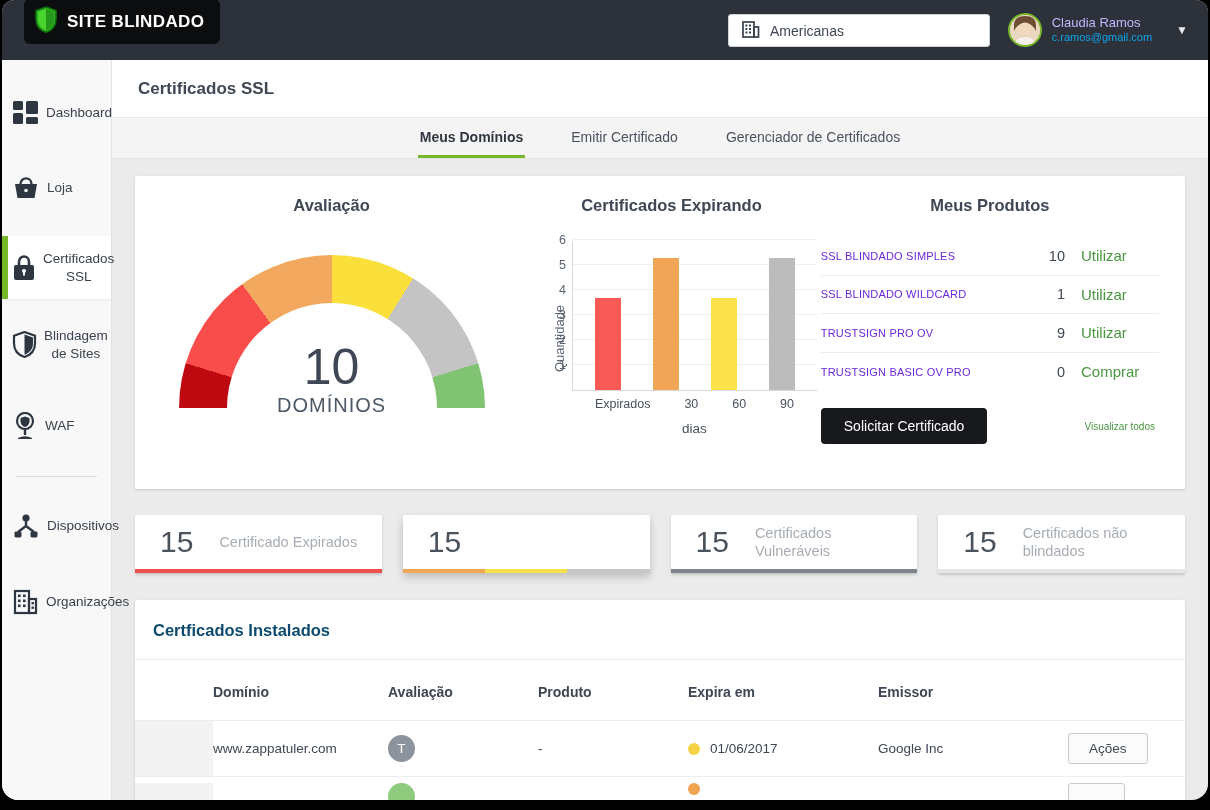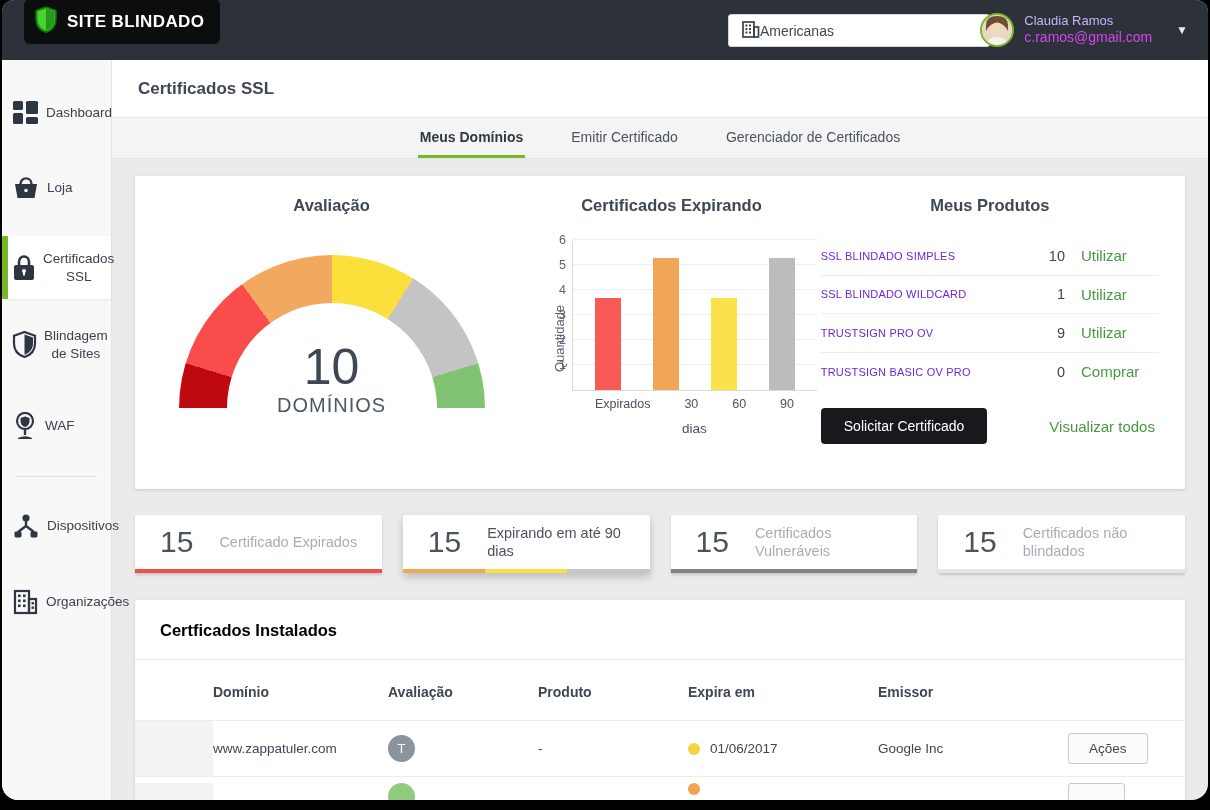--- a/index.html
+++ b/index.html
@@ -3,27 +3,27 @@
 <meta charset="utf-8">
 <style>
   * { margin:0; padding:0; box-sizing:border-box; }
   html,body { width:1210px; height:810px; background:#000; font-family:"Liberation Sans", sans-serif; }
   .app { position:relative; width:1206px; height:800px; margin:0 2px; background:#ebebec; border-radius:12px 12px 16px 16px; overflow:hidden; }
 
   
   .topbar { position:relative; height:60px; background:#2c313a; display:flex; align-items:flex-end; padding:16px 22px; }
   .logo-box { display:flex; align-items:center; gap:9px; background:#0c0d0f; border-radius:6px; padding:7px 16px 7px 10px; }
   .logo-text { color:#fff; font-size:17px; font-weight:800; letter-spacing:.4px; white-space:nowrap; }
-  .org-input { position:absolute; left:726px; top:14px; width:262px; height:33px; background:#fff; border:1px solid #cfd4d9; border-radius:3px; display:flex; align-items:center; padding:0 12px; }
+  .org-input { position:absolute; left:726px; top:14px; width:262px; height:33px; background:#fff; border:1px solid #cfd4d9; border-radius:3px; display:flex; align-items:center; gap:10px; padding:0 12px; }
   .org-input span { font-size:14px; color:#3e4753; }
   .userbox { position:absolute; right:20px; top:0; height:60px; display:flex; align-items:center; gap:10px; }
   .avatar { width:34px; height:34px; border-radius:50%; border:2px solid #76b82a; overflow:hidden; background:#dcc6ad; }
   .user-meta { line-height:1.25; }
   .user-name { color:#c4b5fd; font-size:13px; }
-  .user-email { color:#d946ef; font-size:14px; }
+  .user-email { color:#0ea5e9; font-size:11px; }
   .caret { color:#e8eaec; font-size:12px; margin-left:14px; }
 
   
   .body-row { display:flex; height:740px; }
   .sidebar { width:110px; background:#f8f8f8; border-right:1px solid #e3e3e3; padding-top:26px; flex-shrink:0; }
   .side-item { display:flex; flex-direction:row; align-items:center; gap:7px; padding:14px 4px; margin-bottom:22px; border-left:6px solid transparent; border-right:6px solid transparent; cursor:pointer; }
   .side-item .lbl { font-size:13.5px; color:#3a424d; text-align:center; line-height:1.3; max-width:86px; }
   .side-item.active { background:#fff; border-left-color:#76b82a; margin-bottom:14px; box-shadow:0 1px 2px rgba(0,0,0,.06); }
   .side-divider { height:1px; background:#ddd; margin:4px 14px 22px; }
   .side-item svg { display:block; }
@@ -71,35 +71,35 @@
 
   
   .prod-rows { margin-top:22px; }
   .prod-row { display:flex; align-items:center; height:38.5px; border-bottom:1px solid #ededed; }
   .prod-row:last-child { border-bottom:none; }
   .prod-name { flex:1; font-size:11px; color:#6d28d9; letter-spacing:.2px; }
   .prod-count { width:42px; text-align:right; font-size:14.5px; color:#3e4753; padding-right:16px; }
   .prod-action { width:78px; font-size:15px; color:#4a9741; cursor:pointer; }
   .prod-footer { display:flex; align-items:center; margin-top:17px; }
   .btn-dark { background:#17191d; color:#fff; font-size:14px; border:none; border-radius:4px; padding:10px 23px; cursor:pointer; }
-  .link-green { margin-left:auto; margin-right:4px; font-size:15px; color:#4a9741; cursor:pointer; }
+  .link-green { margin-left:auto; margin-right:4px; font-size:10px; color:#4a9741; cursor:pointer; }
 
   
   .cards { display:flex; gap:21px; margin-bottom:27px; }
   .card { flex:1; height:58px; background:#fff; border-radius:2px; box-shadow:0 2px 3px rgba(0,0,0,.16); position:relative; display:flex; align-items:center; padding:0 14px 4px 25px; cursor:pointer; }
   .card.raised { box-shadow:0 4px 9px rgba(0,0,0,.2); }
   .card-value { font-size:30px; color:#4a525c; margin-right:26px; }
   .card-label { font-size:14.5px; color:#a7adb4; line-height:1.25; }
   .card.raised .card-label { color:#4a525c; }
   .card-bar { position:absolute; left:0; right:0; bottom:0; height:4px; display:flex; }
   .card-bar div { flex:1; }
 
   
   .table-panel { min-height:260px; }
-  .table-title { font-size:16.5px; font-weight:700; color:#000000; padding:21px 25px 19px; border-bottom:1px solid #eaeaea; }
+  .table-title { font-size:16.5px; font-weight:700; color:#0c4a6e; padding:21px 18px 19px; border-bottom:1px solid #eaeaea; }
   .tgrid { display:grid; grid-template-columns:78px 175px 150px 150px 190px 190px 1fr; align-items:center; }
   .thead { padding:24px 0 20px; }
   .thead span { font-size:14px; font-weight:700; color:#3e4753; }
   .trow { border-top:1px solid #ededed; height:56px; }
   .stripe { background:#f3f3f3; height:100%; }
   .cell { font-size:13.5px; color:#3f4753; }
   .rating-circle { width:27px; height:27px; border-radius:50%; color:#fff; font-size:13px; display:flex; align-items:center; justify-content:center; }
   .exp-cell { display:flex; align-items:center; gap:10px; }
   .dot { width:12px; height:12px; border-radius:50%; }
   .btn-actions { background:#fbfbfb; border:1px solid #c9c9c9; border-radius:3px; font-size:13.5px; color:#3f4753; padding:7px 20px; cursor:pointer; font-family:"Liberation Sans",sans-serif; }
@@ -358,21 +358,20 @@
         <div class="cards">
           <div class="card">
             <span class="card-value">15</span>
             <span class="card-label">Certificado Expirados</span>
             <div class="card-bar">
                 <div style="background: rgb(240, 80, 76);"></div>
               </div>
           </div>
           <div class="card raised">
             <span class="card-value">15</span>
-            <span class="card-label">Expirando em até 90 dias</span>
             <div class="card-bar">
                 <div style="background: rgb(239, 169, 84);"></div>
                 <div style="background: rgb(247, 225, 75);"></div>
                 <div style="background: rgb(198, 198, 198);"></div>
               </div>
           </div>
           <div class="card">
             <span class="card-value">15</span>
             <span class="card-label">Certificados Vulneráveis</span>
             <div class="card-bar">

